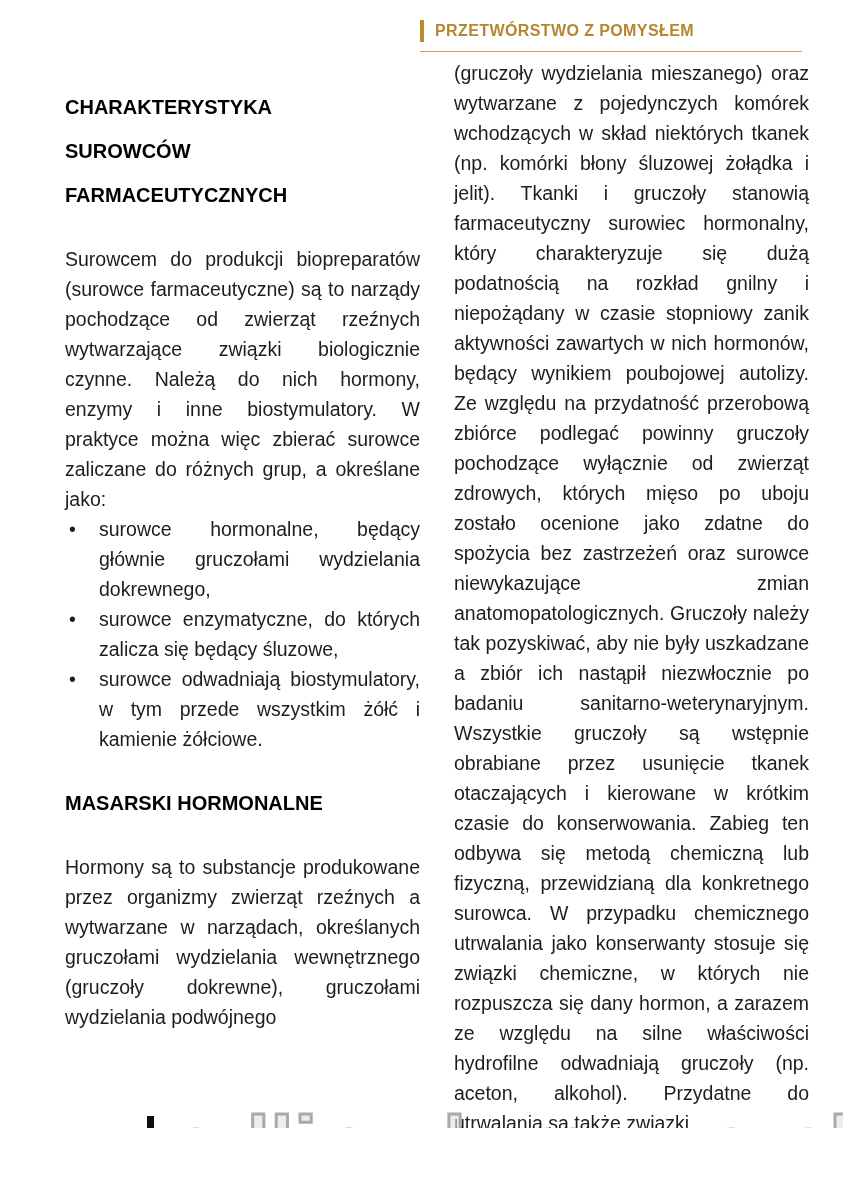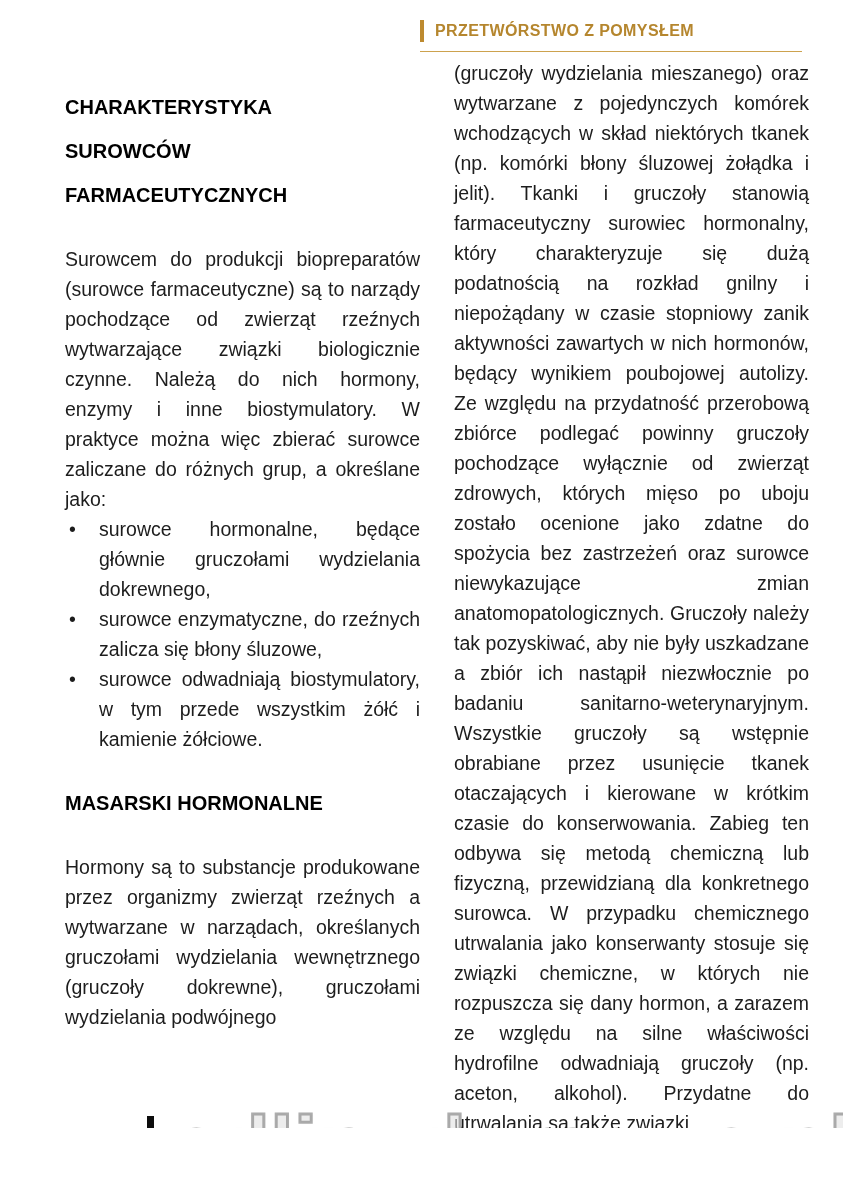--- a/index.html
+++ b/index.html
@@ -143,25 +143,25 @@
 
       <h2 class="heading">CHARAKTERYSTYKA
 SUROWCÓW
 FARMACEUTYCZNYCH</h2>
 
       <p class="body-text">Surowcem do produkcji biopreparatów (surowce farmaceutyczne) są to narządy pochodzące od zwierząt rzeźnych wytwarzające związki biologicznie czynne. Należą do nich hormony, enzymy i inne biostymulatory. W praktyce można więc zbierać surowce zaliczane do różnych grup, a określane jako:</p>
 
       <ul class="bullet-list">
         <li class="bullet-item">
           <span class="bullet-marker">•</span>
-          <span class="bullet-text">surowce hormonalne, będące głównie gruczołami wydzielania dokrewnego,</span>
+          <span class="bullet-text">surowce hormonalne, będący głównie gruczołami wydzielania dokrewnego,</span>
         </li>
         <li class="bullet-item">
           <span class="bullet-marker">•</span>
-          <span class="bullet-text">surowce enzymatyczne, do rzeźnych zalicza się błony śluzowe,</span>
+          <span class="bullet-text">surowce enzymatyczne, do których zalicza się będący śluzowe,</span>
         </li>
         <li class="bullet-item">
           <span class="bullet-marker">•</span>
           <span class="bullet-text">surowce odwadniają biostymulatory, w tym przede wszystkim żółć i kamienie żółciowe.</span>
         </li>
       </ul>
 
       <h2 class="heading">MASARSKI HORMONALNE</h2>
 
       <p class="body-text">Hormony są to substancje produkowane przez organizmy zwierząt rzeźnych a wytwarzane w narządach, określanych gruczołami wydzielania wewnętrznego (gruczoły dokrewne), gruczołami wydzielania podwójnego</p>

